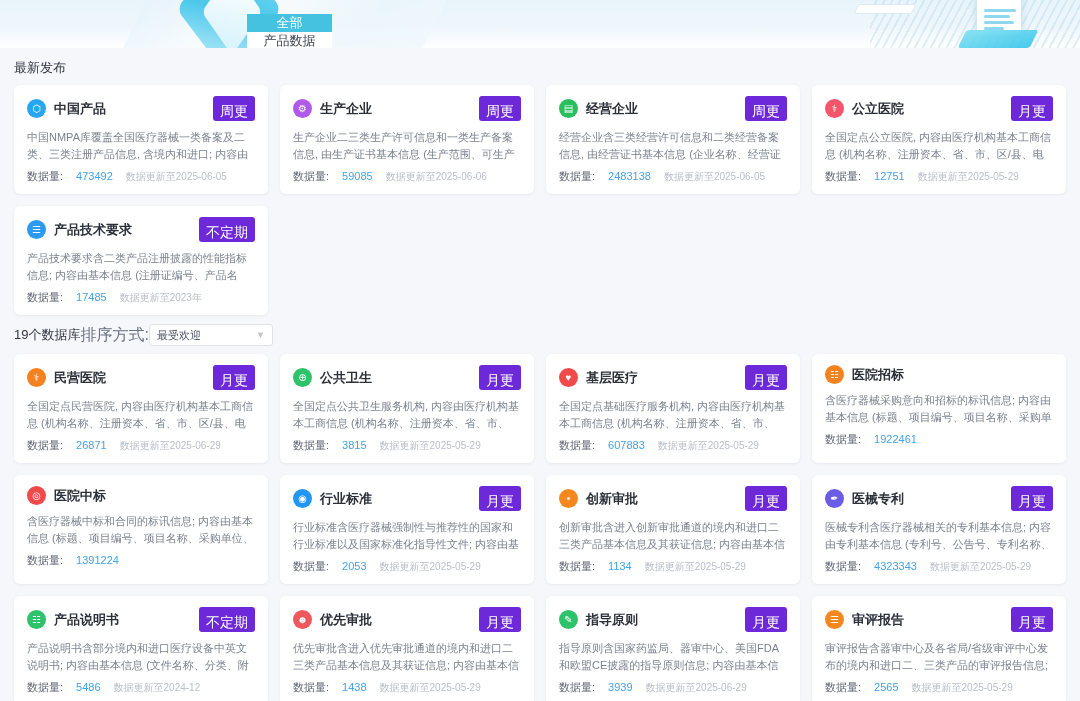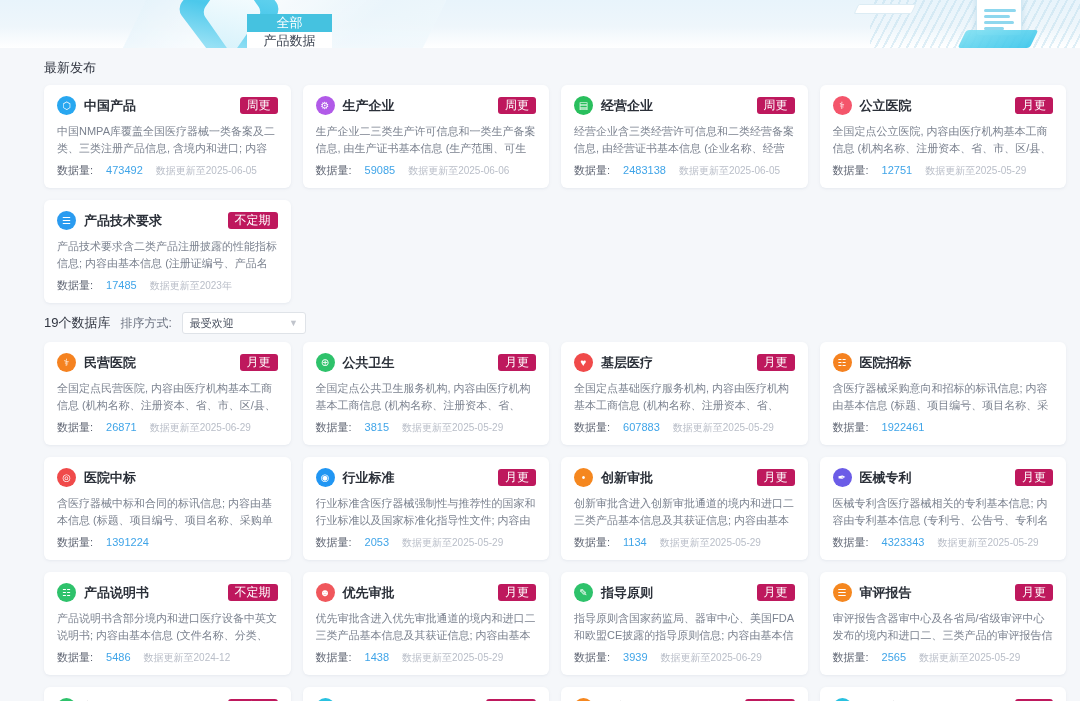--- a/index.html
+++ b/index.html
@@ -98,33 +98,32 @@
   .tab.active {
     background: #45c2e0; color: #ffffff;
   }
 
   
   .content {
     position: relative;
     padding: 0 14px;
     height: 653px;
     overflow: hidden;
-    margin-left: 30px;
   }
   .section-label {
     font-size: 13px; color: #303540;
     margin: 11px 0 8px 0;
     font-weight: 400;
   }
   .db-bar {
-    display: flex; align-items: center; gap: 10px;
+    display: flex; align-items: center; gap: 0;
     margin: 9px 0 8px 0;
   }
   .db-count { font-size: 13px; color: #303540; }
-  .db-sort-label { font-size: 12px; color: #6b7280; }
+  .db-sort-label { font-size: 16px; color: #6b7280; }
   .db-select {
     width: 124px; height: 22px;
     border: 1px solid #dfe3e8; border-radius: 3px;
     background: #fff;
     display: flex; align-items: center; justify-content: space-between;
     padding: 0 7px;
     font-size: 11px; color: #4a5160;
     cursor: pointer;
   }
   .chev { color:#c0c4cc; font-size: 9px; line-height:1; }
@@ -155,23 +154,23 @@
     flex: 0 0 19px;
     display: flex; align-items: center; justify-content: center;
     color: #fff; font-size: 10px; line-height: 1;
   }
   .card-title {
     font-size: 13px; font-weight: 700; color: #2b3039;
     white-space: nowrap;
   }
   .card-badge {
     margin-left: auto;
-    background: #be185d; color: #fff;
-    font-size: 12px;
-    padding: 2px 7px 3px 7px;
+    background: #6d28d9; color: #fff;
+    font-size: 14px;
+    padding: 8px 7px 3px 7px;
     border-radius: 3px;
     line-height: 1;
     white-space: nowrap;
   }
   .card-desc {
     font-size: 11px; color: #7b828f;
     line-height: 1.52;
     height: 33px;
     overflow: hidden;
     margin-bottom: 7px;

